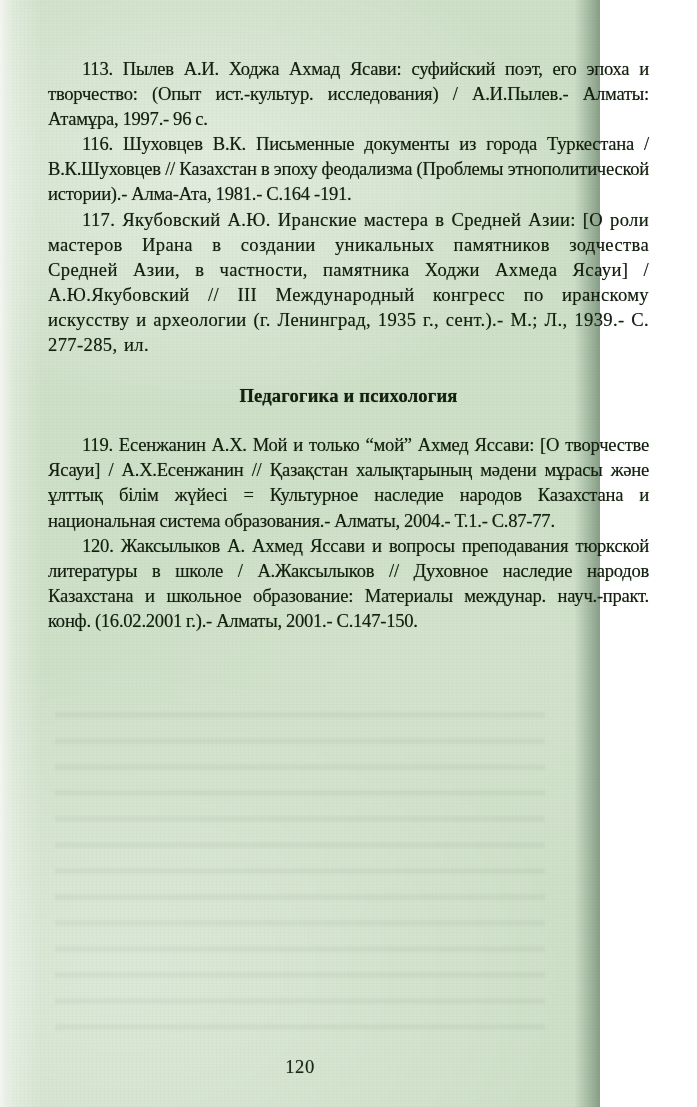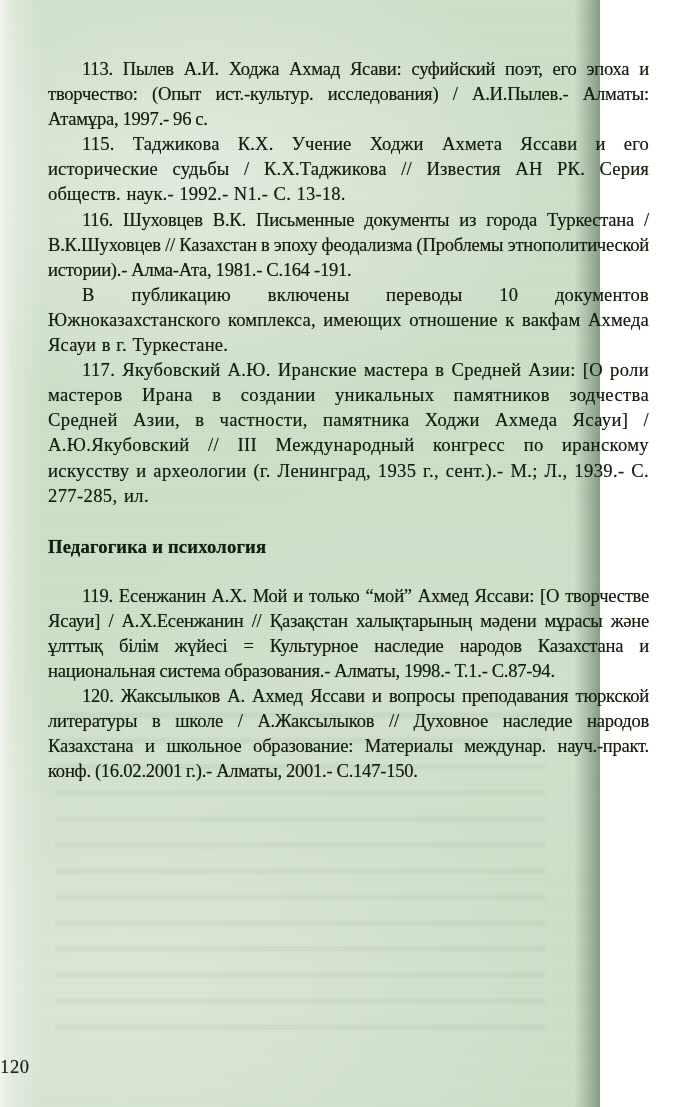--- a/index.html
+++ b/index.html
@@ -103,35 +103,37 @@
   }
 
   
   .tight  { letter-spacing: -0.25px; word-spacing: -0.3px; }
   .loose  { letter-spacing:  0.15px; word-spacing:  0.8px; }
   .looser { letter-spacing:  0.35px; word-spacing:  1.6px; }
 
   #section-heading {
     margin: 0;
     text-indent: 0;
+    text-align: center;
     font-weight: bold;
     font-size: 18.6px;
     letter-spacing: 0.2px;
     text-shadow: 0 0 0.8px rgba(20,32,15,0.7);
   }
 
   .gap-before-heading { height: 26px; }
   .gap-after-heading  { height: 24px; }
 
   
   #page-folio {
     position: absolute;
     left: 0;
     right: 0;
     top: 1056px;
+    text-align: center;
     font-size: 18.6px;
     color: #1a2614;
     letter-spacing: 0.6px;
     text-shadow: 0 0 0.7px rgba(20,32,15,0.5);
   }
 </style>
 </head>
 <body>
 
 <div id="scan-page">
@@ -139,36 +141,34 @@
   <div id="paper-grain"></div>
   <div id="left-edge-strip"></div>
   <div id="right-edge-shadow"></div>
   <div id="bleed-through"></div>
 
   <div id="text-block">
 
     <p class="entry tight">113. Пылев А.И.  Ходжа Ахмад Ясави: суфийский поэт, его эпоха и творчество: (Опыт ист.-культур. исследования) / А.И.Пылев.- Алматы: Атамұра, 1997.- 96 с.</p>
 
 
-    <p class="entry loose">115. Таджикова К.Х.  Учение Ходжи Ахмета Яссави и его исторические судьбы / К.Х.Таджикова // Известия АН РК. Серия обществ. наук.- 1992.- N1.- С. 13-18.</p>
 
     <p class="entry tight">116. Шуховцев В.К.  Письменные документы из города Туркестана / В.К.Шуховцев // Казахстан в эпоху феодализма (Проблемы этнополитической истории).- Алма-Ата, 1981.- С.164 -191.</p>
 
-    <p class="entry loose">В публикацию включены переводы 10 документов Южноказахстанского комплекса, имеющих отношение к вакфам Ахмеда Ясауи в г. Туркестане.</p>
 
     <p class="entry looser">117. Якубовский А.Ю.  Иранские мастера в Средней Азии: [О роли мастеров Ирана в создании уникальных памятников зодчества Средней Азии, в частности, памятника Ходжи Ахмеда Ясауи] / А.Ю.Якубовский // III Международный конгресс по иранскому искусству и археологии (г. Ленинград, 1935 г., сент.).- М.; Л., 1939.- С. 277-285, ил.</p>
 
 
     <div class="gap-before-heading"></div>
 
     <p id="section-heading">Педагогика и психология</p>
 
     <div class="gap-after-heading"></div>
 
-    <p class="entry tight">119. Есенжанин А.Х.  Мой и только “мой” Ахмед Яссави: [О творчестве Ясауи] / А.Х.Есенжанин // Қазақстан халықтарының мәдени мұрасы және ұлттық білім жүйесі = Культурное наследие народов Казахстана и национальная система образования.- Алматы, 1998.- Т.1.- С.87-94.</p>
+    <p class="entry tight">119. Есенжанин А.Х.  Мой и только “мой” Ахмед Яссави: [О творчестве Ясауи] / А.Х.Есенжанин // Қазақстан халықтарының мәдени мұрасы және ұлттық білім жүйесі = Культурное наследие народов Казахстана и национальная система образования.- Алматы, 2004.- Т.1.- С.87-77.</p>
 
     <p class="entry tight">120. Жаксылыков А.  Ахмед Яссави и вопросы преподавания тюркской литературы в школе / А.Жаксылыков // Духовное наследие народов Казахстана и школьное образование: Материалы междунар. науч.-практ. конф. (16.02.2001 г.).- Алматы, 2001.- С.147-150.</p>
 
 
   </div>
 
   <div id="page-folio">120</div>
 
 </div>
 

